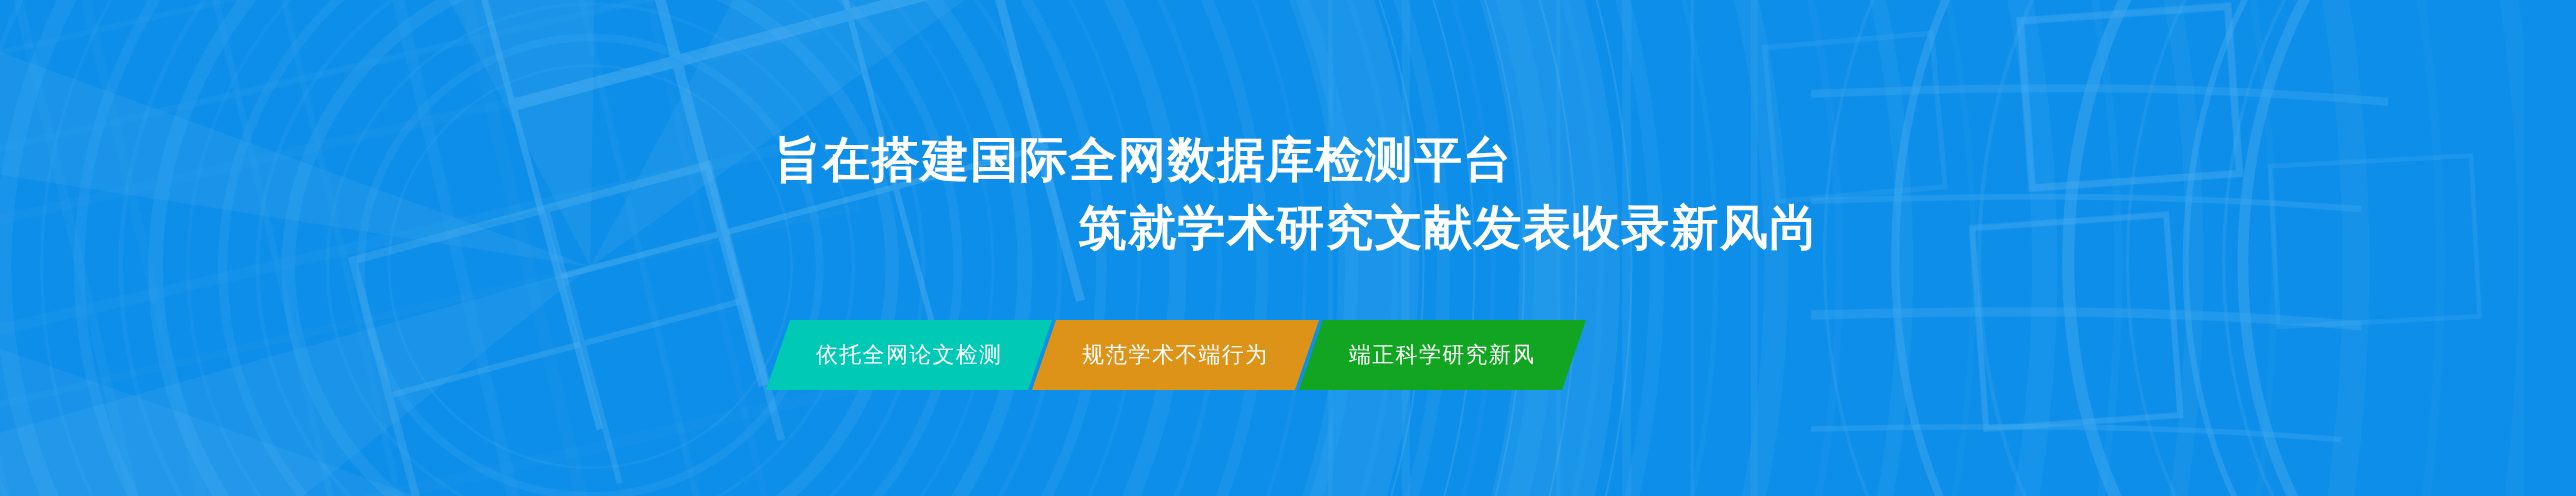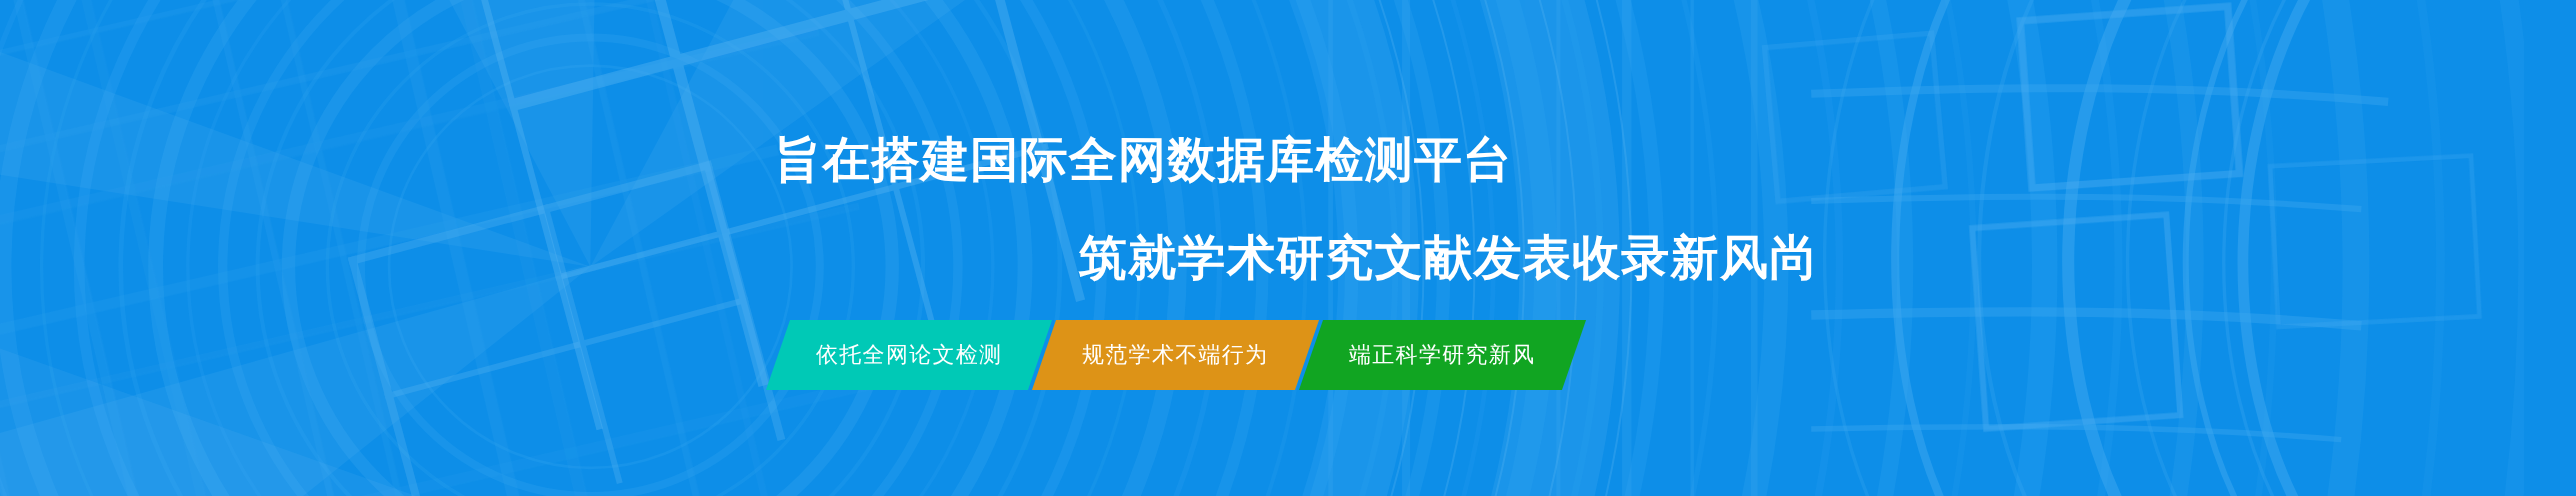--- a/index.html
+++ b/index.html
@@ -217,21 +217,21 @@
 
         <g opacity="0.10" fill="#7fc8f7">
           <path d="M0 520 L 620 740 L 0 740 Z"></path>
         </g>
       </g>
     </svg>
   </div>
 
   <div id="headline">
     <div class="hl-line hl-line-1" style="color: rgb(255, 255, 255);">旨在搭建国际全网数据库检测平台</div>
-    <div class="hl-line hl-line-2" style="color: rgb(255, 255, 255); margin-top: 30px;">筑就学术研究文献发表收录新风尚</div>
+    <div class="hl-line hl-line-2" style="color: rgb(255, 255, 255);">筑就学术研究文献发表收录新风尚</div>
   </div>
 
   <div id="tag-row">
     <div class="tag tag-0" style="background: rgb(0, 201, 182);">
       <span class="tag-label">依托全网论文检测</span>
     </div>
     <div class="tag tag-1" style="background: rgb(221, 147, 23);">
       <span class="tag-label">规范学术不端行为</span>
     </div>
     <div class="tag tag-2" style="background: rgb(17, 165, 34);">

